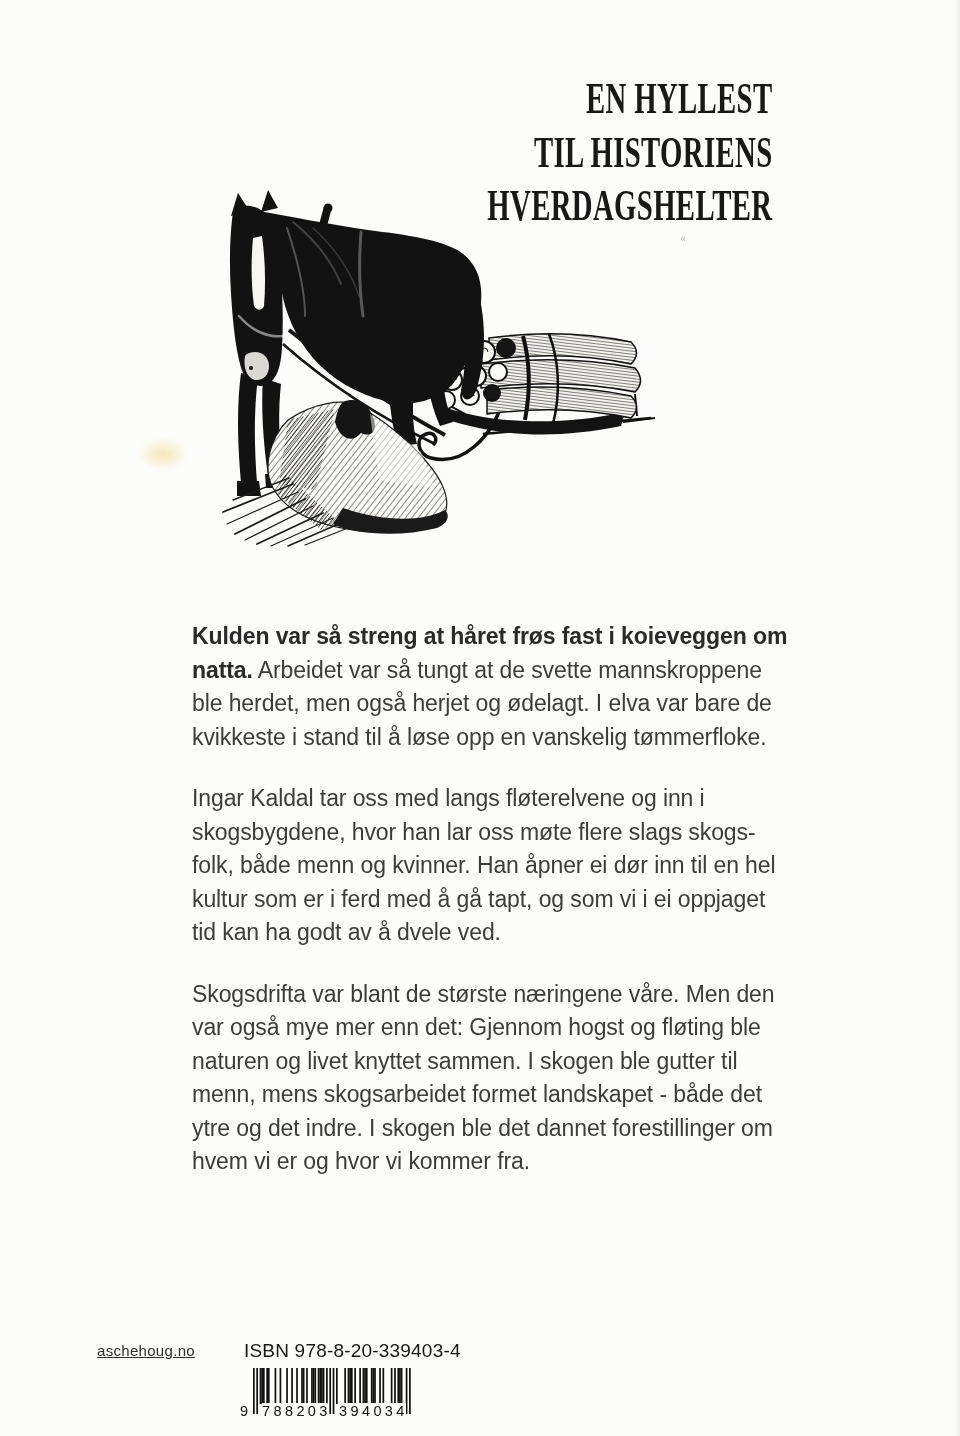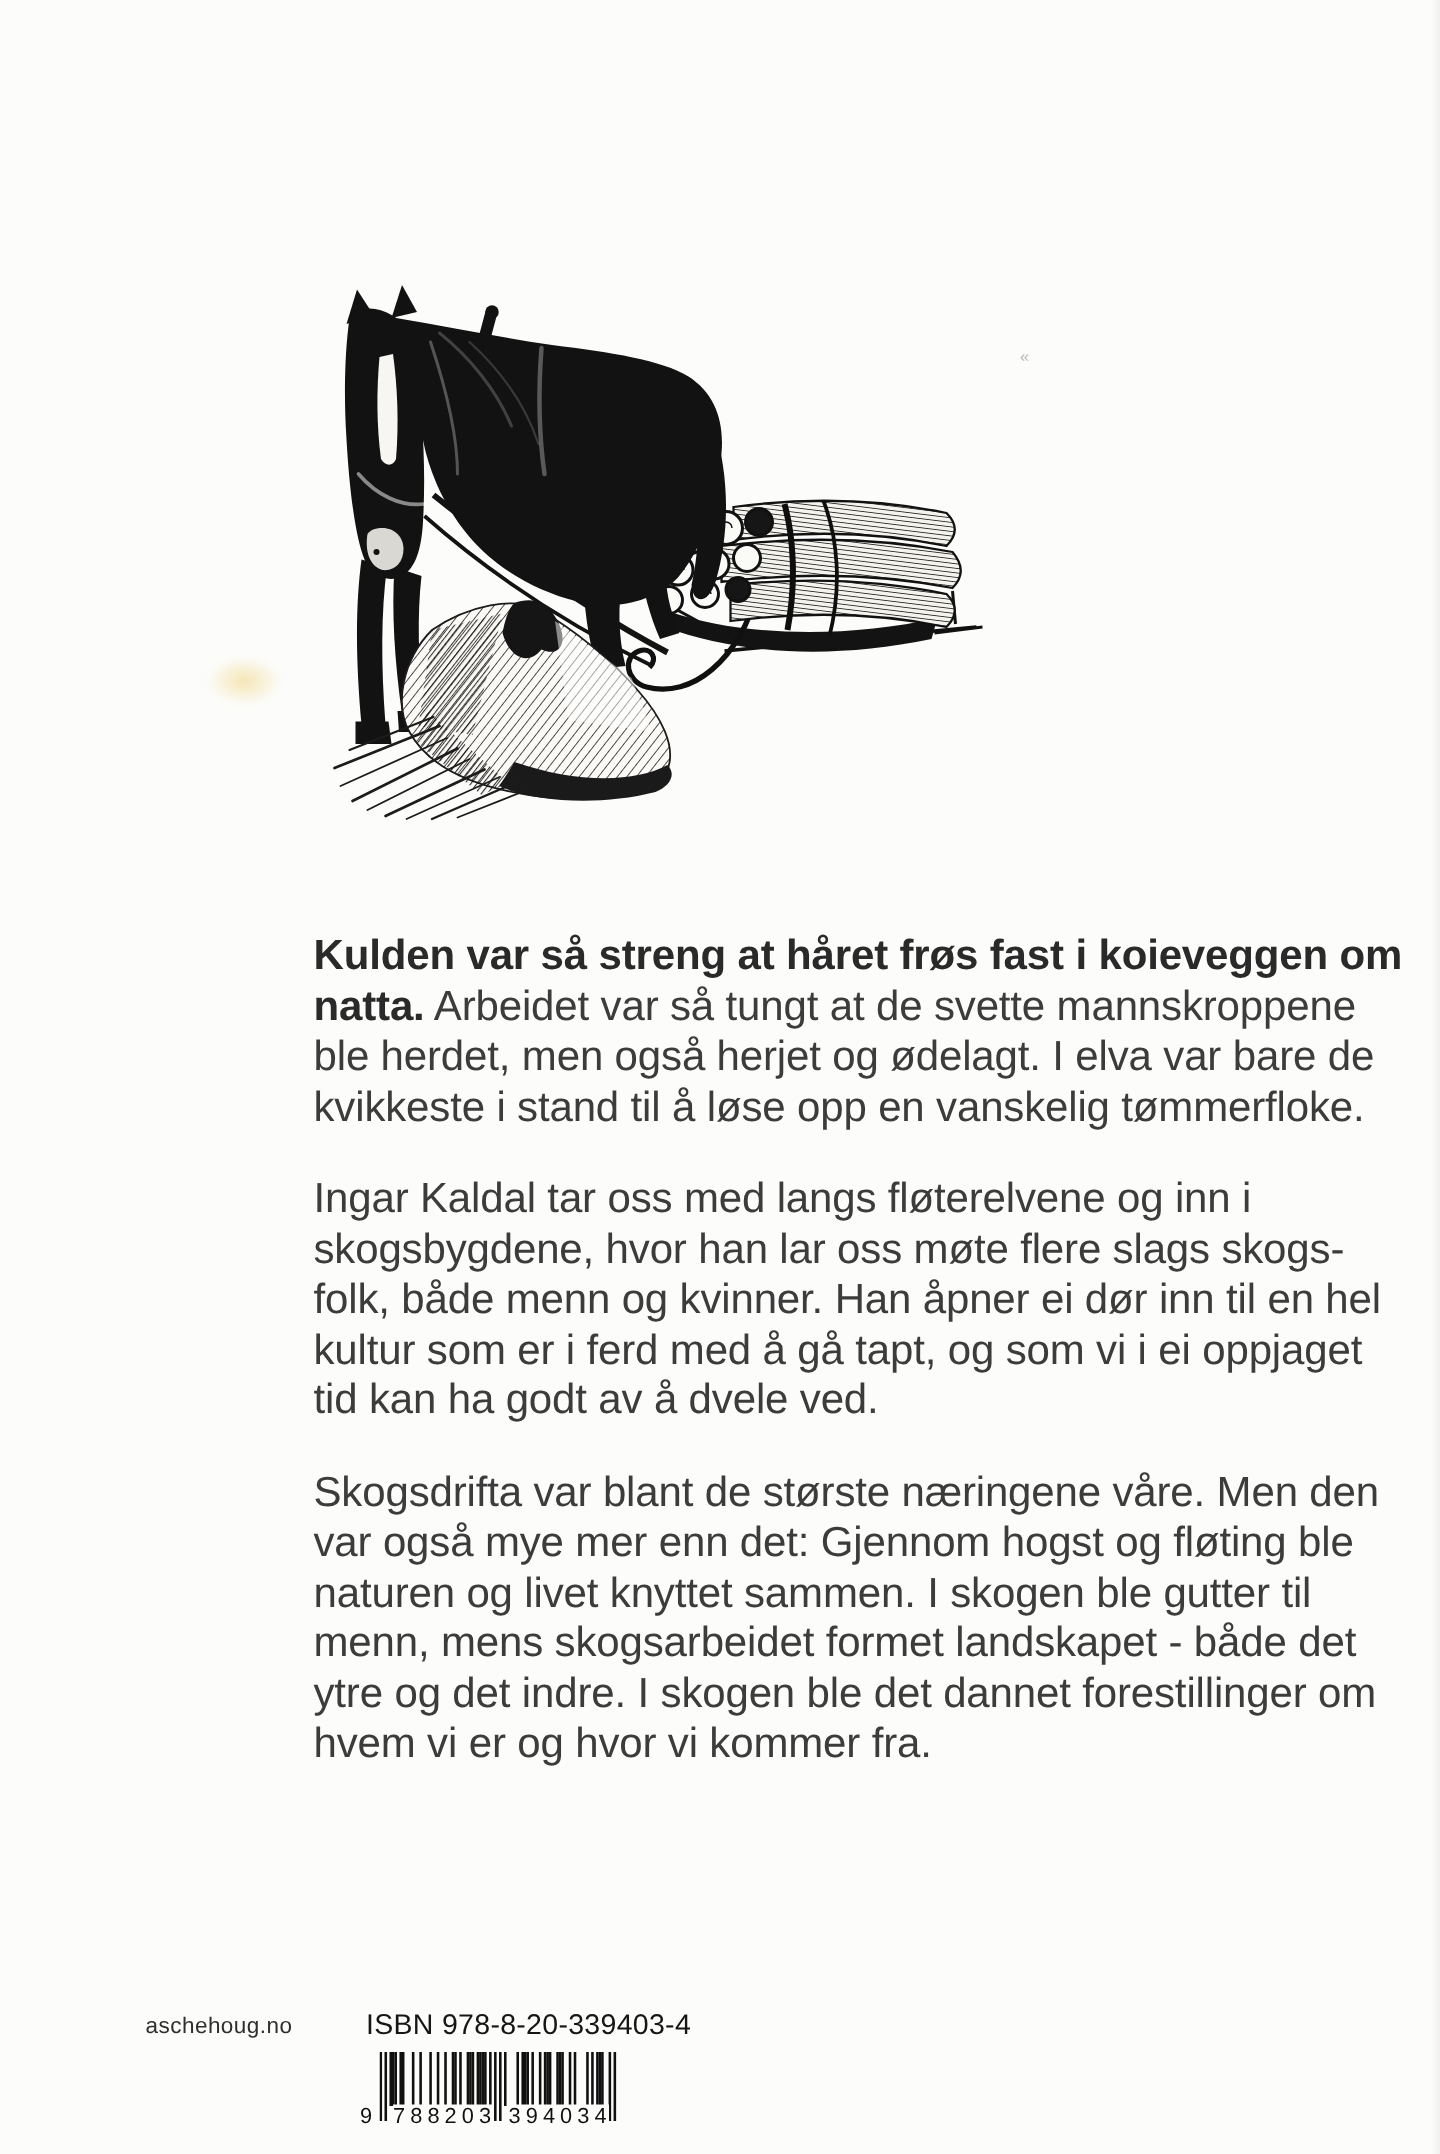--- a/index.html
+++ b/index.html
@@ -21,27 +21,27 @@
   
   .smudge{position:absolute;left:138px;top:438px;width:50px;height:32px;border-radius:50%;
     background:radial-gradient(ellipse at center,rgba(240,210,120,.55),rgba(240,210,120,0) 70%);
     filter:blur(2px);}
 
   
   .illustration{position:absolute;left:193px;top:188px;width:465px;height:360px;}
 
   
   .blurb{position:absolute;left:192px;top:620px;width:640px;}
-  .blurb p{margin:0 0 28px 17px;font-size:28px;line-height:33.5px;letter-spacing:-.1px;
+  .blurb p{margin:0 0 28px 0;font-size:23px;line-height:33.5px;letter-spacing:-.1px;
     white-space:pre;color:#3c3c3c;}
   .blurb p strong{font-weight:700;color:#2a2a2a;}
 
   
   .publisher-block{position:absolute;left:56px;top:1342px;width:180px;text-align:center;color:#1b1b1b;}
-  .website{font-size:15px;letter-spacing:.3px;color:#2e2e2e;}
+  .website{font-size:15px;letter-spacing:.3px;color:#2e2e2e;text-decoration:underline;}
   .logo-row{margin-top:22px;display:flex;align-items:center;justify-content:center;gap:1px;}
   .logo-text{font-family:"Liberation Serif","DejaVu Serif",serif;font-weight:700;
     font-size:26px;letter-spacing:1px;color:#1b1b1b;transform:scaleX(.92);}
   .logo-text::first-letter{font-size:33px;}
   .curl{flex:0 0 auto;}
 
   .isbn-block{position:absolute;left:240px;top:1340px;color:#161616;}
   .isbn-label{font-size:19px;font-weight:400;letter-spacing:.2px;margin-left:4px;}
   .barcode{position:relative;width:180px;height:56px;margin-top:6px;}
   .barcode svg{position:absolute;left:13px;top:0;}
@@ -50,20 +50,25 @@
     font-size:14.5px;font-weight:500;color:#111;line-height:17px;}
   .bc-left-digit{left:0;width:12px;}
   .bc-group1{left:22px;width:67px;letter-spacing:3.4px;text-align:left;}
   .bc-group2{left:99px;width:67px;letter-spacing:3.4px;text-align:center;}
 </style>
 </head>
 <body>
 
 <div class="page">
 
+  <div class="title-block">
+    <span class="title-line">EN HYLLEST</span>
+    <span class="title-line">TIL HISTORIENS</span>
+    <span class="title-line">HVERDAGSHELTER</span>
+  </div>
   <span class="speck">«</span>
   <div class="smudge"></div>
 
   <svg class="illustration" viewBox="0 0 465 360" xmlns="http://www.w3.org/2000/svg">
     <defs>
       <pattern id="hM" width="5" height="5" patternUnits="userSpaceOnUse" patternTransform="rotate(38)">
         <rect width="5" height="5" fill="#fbfaf6"></rect>
         <line x1="0" y1="0" x2="0" y2="5" stroke="#2b2b2b" stroke-width="1.1"></line>
       </pattern>
       <pattern id="hD" width="3.2" height="3.2" patternUnits="userSpaceOnUse" patternTransform="rotate(38)">

